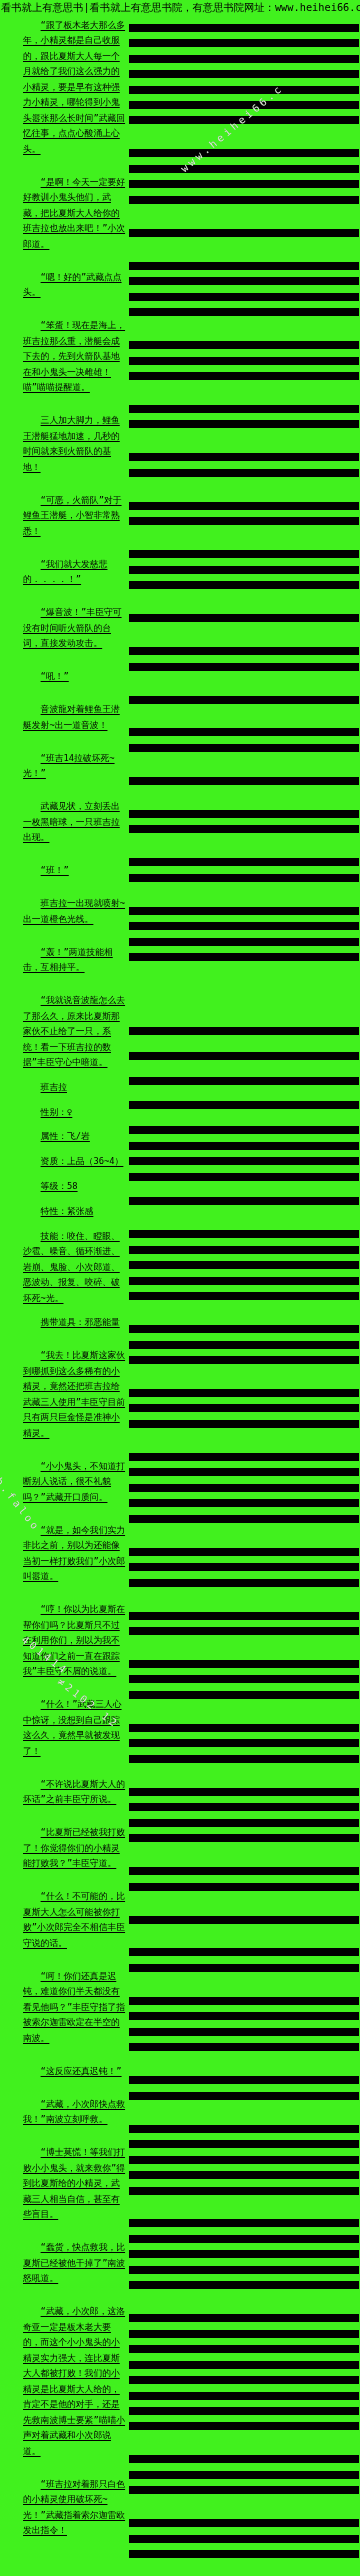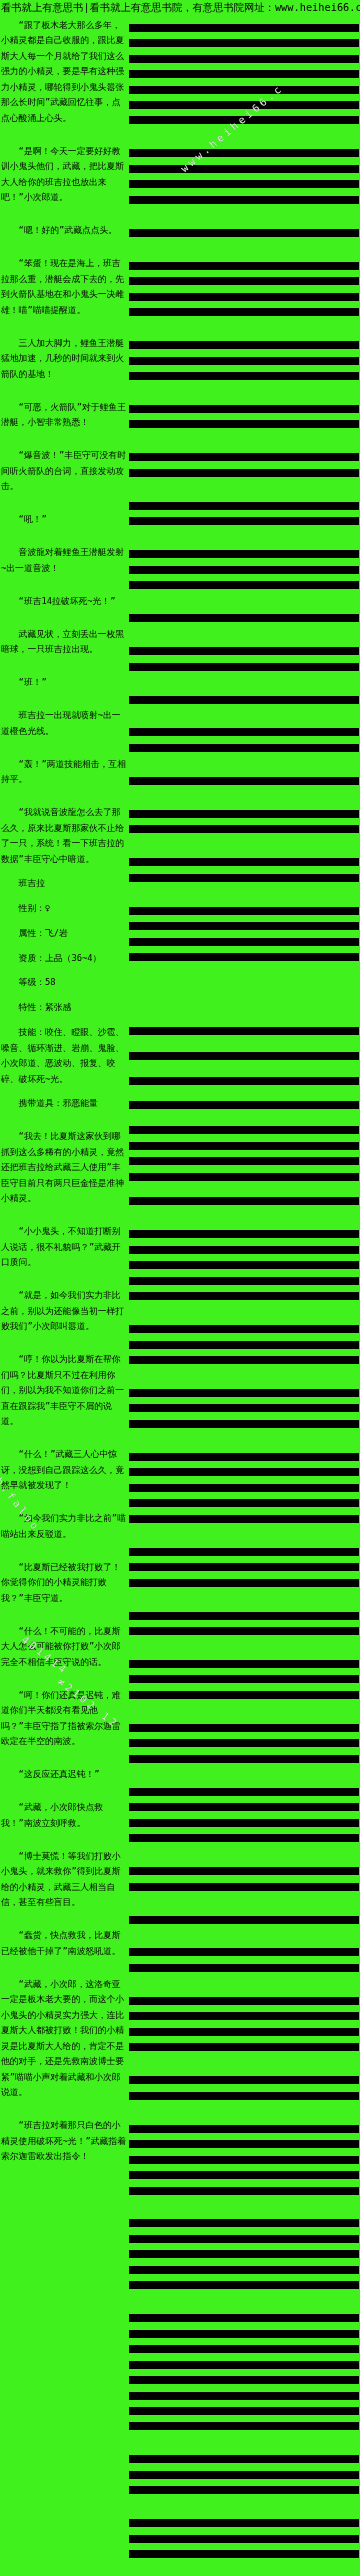--- a/index.html
+++ b/index.html
@@ -17,22 +17,24 @@
     letter-spacing:0px;
   }
   .text-col{
     position:absolute;left:1px;top:17.5px;width:127px;
     color:#000;font-size:8.8px;line-height:15.5px;
     word-break:break-all;
   }
   .para{
     margin:17.5px 0 0 0;
     text-indent:2em;
+    text-decoration:underline;
     text-decoration-thickness:0.5px;
     text-underline-offset:1.5px;
+    padding-left:22px;
   }
   .para.first{margin-top:0;}
   .para.stat{margin-top:9.3px;}
   #bars-layer div{
     position:absolute;left:129px;width:230px;height:8.2px;
     background:var(--bar,#000);
   }
   .wm{
     position:absolute;
     color:rgba(236,246,232,0.92);
@@ -49,20 +51,21 @@
 <div class="page">
   <div class="marquee">看书就上有意思书|看书就上有意思书院，有意思书院网址：www.heihei66.com请牛记，谢谢</div>
 
   <div class="text-col" id="text-col">
       <p class="para first">“跟了板木老大那么多年，小精灵都是自己收服的，跟比夏斯大人每一个月就给了我们这么强力的小精灵，要是早有这种强力小精灵，哪轮得到小鬼头嚣张那么长时间”武藏回忆往事，点点心酸涌上心头。</p>
       <p class="para">“是啊！今天一定要好好教训小鬼头他们，武藏，把比夏斯大人给你的班吉拉也放出来吧！”小次郎道。</p>
       <p class="para">“嗯！好的”武藏点点头。</p>
       <p class="para">“笨蛋！现在是海上，班吉拉那么重，潜艇会成下去的，先到火箭队基地在和小鬼头一决雌雄！喵”喵喵提醒道。</p>
       <p class="para">三人加大脚力，鲤鱼王潜艇猛地加速，几秒的时间就来到火箭队的基地！</p>
       <p class="para">“可恶，火箭队”对于鲤鱼王潜艇，小智非常熟悉！</p>
+      <p class="para">“我们就大发慈悲的．．．．！”</p>
       <p class="para">“爆音波！”丰臣守可没有时间听火箭队的台词，直接发动攻击。</p>
       <p class="para">“吼！”</p>
       <p class="para">音波龍对着鲤鱼王潜艇发射~出一道音波！</p>
       <p class="para">“班吉14拉破坏死~光！”</p>
       <p class="para">武藏见状，立刻丢出一枚黑暗球，一只班吉拉出现。</p>
       <p class="para">“班！”</p>
       <p class="para">班吉拉一出现就喷射~出一道橙色光线。</p>
       <p class="para">“轰！”两道技能相击，互相持平。</p>
       <p class="para">“我就说音波龍怎么去了那么久，原来比夏斯那家伙不止给了一只，系统！看一下班吉拉的数据”丰臣守心中暗道。</p>
       <p class="para stat">班吉拉</p>
@@ -71,21 +74,21 @@
       <p class="para stat">资质：上品（36~4）</p>
       <p class="para stat">等级：58</p>
       <p class="para stat">特性：紧张感</p>
       <p class="para stat">技能：咬住、瞪眼、沙雹、噪音、循环渐进、岩崩、鬼脸、小次郎道、恶波动、报复、咬碎、破坏死~光。</p>
       <p class="para stat">携带道具：邪恶能量</p>
       <p class="para">“我去！比夏斯这家伙到哪抓到这么多稀有的小精灵，竟然还把班吉拉给武藏三人使用”丰臣守目前只有两只巨金怪是准神小精灵。</p>
       <p class="para">“小小鬼头，不知道打断别人说话，很不礼貌吗？”武藏开口质问。</p>
       <p class="para">“就是，如今我们实力非比之前，别以为还能像当初一样打败我们”小次郎叫嚣道。</p>
       <p class="para">“哼！你以为比夏斯在帮你们吗？比夏斯只不过在利用你们，别以为我不知道你们之前一直在跟踪我”丰臣守不屑的说道。</p>
       <p class="para">“什么！”武藏三人心中惊讶，没想到自己跟踪这么久，竟然早就被发现了！</p>
-      <p class="para">“如今我们实力非比之前”喵喵站出来反驳道。</p>
+      <p class="para">“不许说比夏斯大人的坏话”之前丰臣守所说。</p>
       <p class="para">“比夏斯已经被我打败了！你觉得你们的小精灵能打败我？”丰臣守道。</p>
       <p class="para">“什么！不可能的，比夏斯大人怎么可能被你打败”小次郎完全不相信丰臣守说的话。</p>
       <p class="para">“呵！你们还真是迟钝，难道你们半天都没有看见他吗？”丰臣守指了指被索尔迦雷欧定在半空的南波。</p>
       <p class="para">“这反应还真迟钝！”</p>
       <p class="para">“武藏，小次郎快点救我！”南波立刻呼救。</p>
       <p class="para">“博士莫慌！等我们打败小小鬼头，就来救你”得到比夏斯给的小精灵，武藏三人相当自信，甚至有些盲目。</p>
       <p class="para">“蠢货，快点救我，比夏斯已经被他干掉了”南波怒吼道。</p>
       <p class="para">“武藏，小次郎，这洛奇亚一定是板木老大要的，而这个小小鬼头的小精灵实力强大，连比夏斯大人都被打败！我们的小精灵是比夏斯大人给的，肯定不是他的对手，还是先救南波博士要紧”喵喵小声对着武藏和小次郎说道。</p>
       <p class="para">“班吉拉对着那只白色的小精灵使用破坏死~光！”武藏指着索尔迦雷欧发出指令！</p>
     </div>

